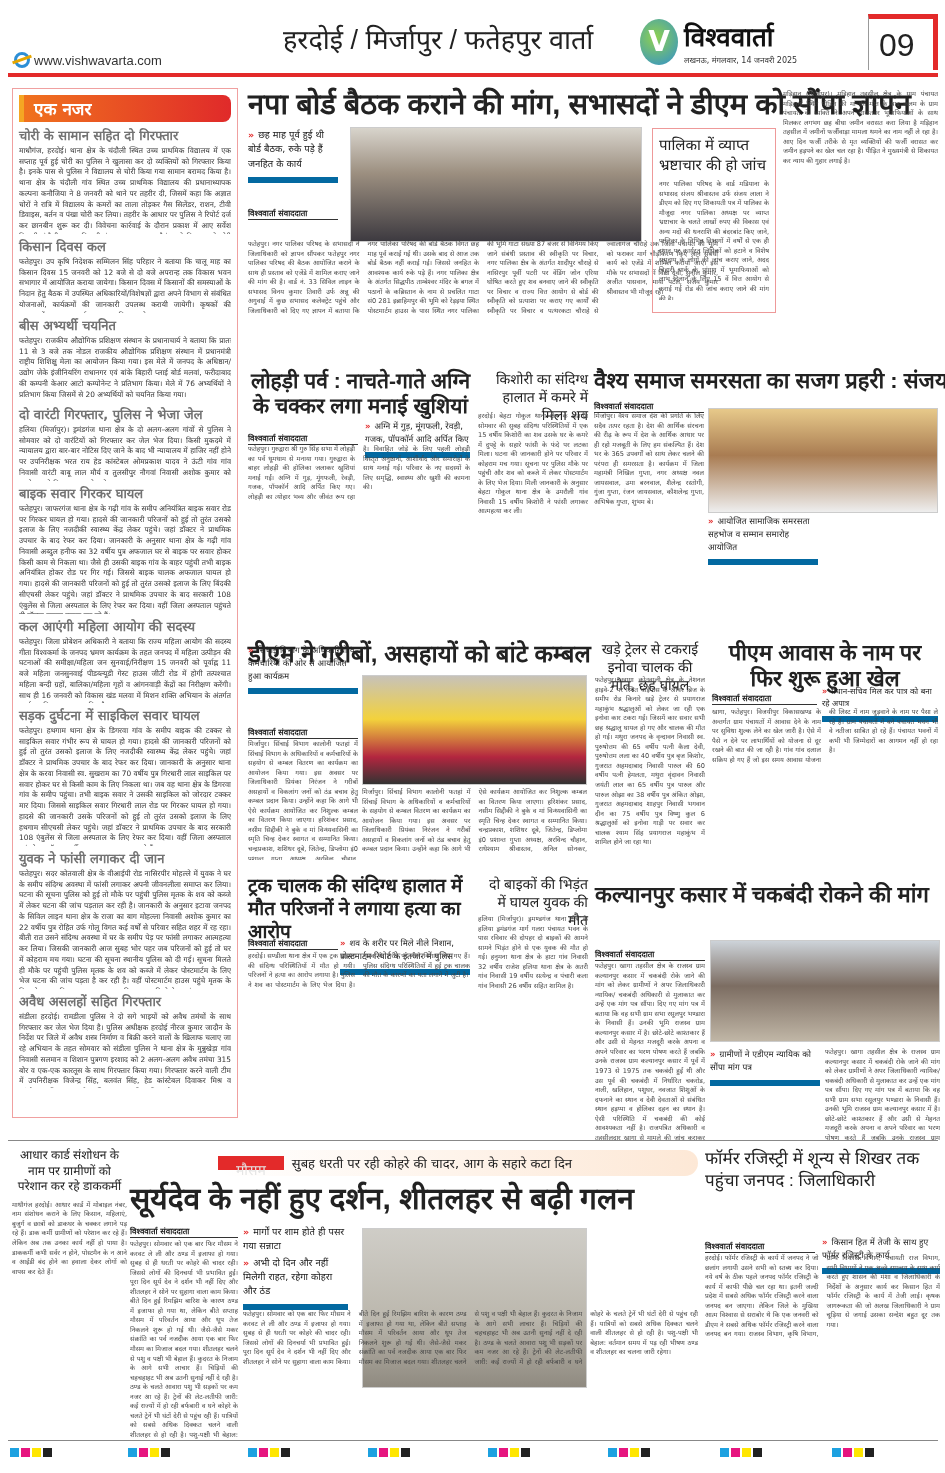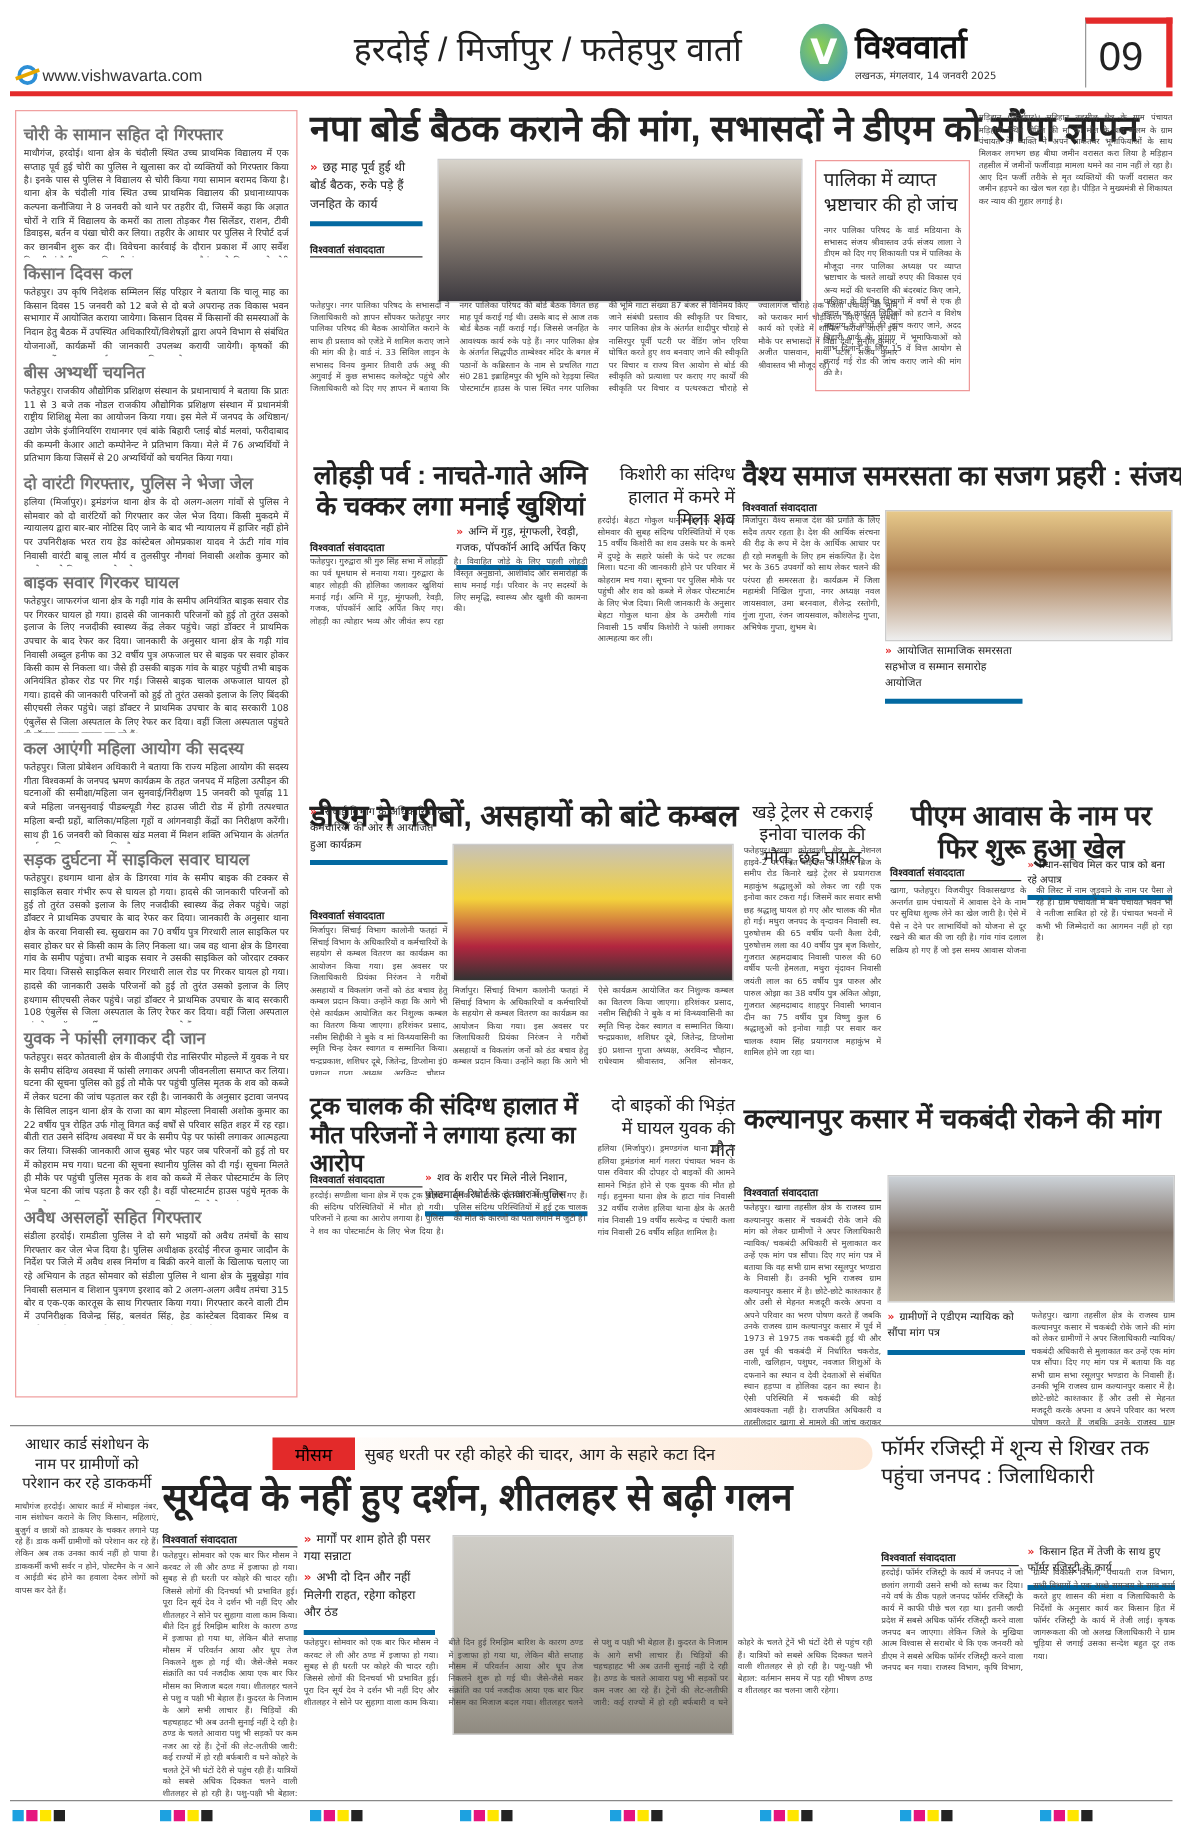--- a/index.html
+++ b/index.html
@@ -16,27 +16,27 @@
 .pgno{left:868px;top:14px;width:70px;height:56px;border-top:5px solid #e32a2a;border-right:5px solid #e32a2a;font-size:32px;font-family:"Liberation Sans",sans-serif;padding:8px 0 0 10px;border-left:1px solid #999}
 .redbar{left:8px;top:73px;width:930px;height:4px;background:#e32a2a}
 .col-left{left:12px;top:88px;width:226px;height:1030px;border:1px solid #f0a0a0;padding:6px}
 .ekn{background:linear-gradient(90deg,#f0721e,#e02a2a);color:#fff;font-size:17px;font-weight:bold;padding:2px 10px;border-radius:0 8px 8px 0;border-left:5px solid #f5a623;margin-bottom:4px}
 .bh{font-size:13px;font-weight:bold;color:#737373;margin:3px 0 2px}
 .bt{font-size:7.4px;line-height:1.45;color:#333;text-align:justify}
 .h1{font-size:25px;font-weight:bold;color:#222;line-height:1.15;font-family:"Liberation Sans",sans-serif}
 .h2{font-size:20px;font-weight:bold;color:#222;line-height:1.2;font-family:"Liberation Sans",sans-serif}
 .h3{font-size:14px;color:#222;line-height:1.3;font-family:"Liberation Sans",sans-serif}
 .byl{font-size:8px;font-weight:bold;border-bottom:1px solid #333;padding-bottom:1px;margin-bottom:3px}
-.hl{font-size:9.5px;line-height:1.5;padding-bottom:6px;border-bottom:4px solid #0369a1;margin-bottom:12px}
+.hl{font-size:9.5px;line-height:1.5;padding-bottom:6px;border-bottom:6px solid #0369a1;margin-bottom:24px}
 .hl .chev{color:#e32a2a;font-weight:bold;margin-right:4px}
 .txt{font-size:6.6px;line-height:1.45;color:#444;text-align:justify;column-gap:8px}
 .photo{background:linear-gradient(180deg,#b9b3a8,#6e6258);border:1px solid #ccc}
 .boxed{border:1px solid #e99;padding:6px}
 .weather{left:218px;top:1150px;width:480px;height:26px;border-radius:13px;background:linear-gradient(90deg,#fff 0%,#fde8d6 100%);display:flex;align-items:center}
-.weather .tag{background:#e32a2a;color:#000000;font-size:14px;padding:4px 18px;height:26px;border-radius:0}
+.weather .tag{background:#e32a2a;color:#e5e5e5;font-size:14px;padding:4px 18px;height:14px;border-radius:0}
 .weather .sub{font-size:13px;margin-left:8px}
 .cmyk{top:1448px;display:flex;gap:2px}
 .cmyk span{width:9px;height:9px;display:inline-block}
 hr.sep{border:none;border-top:1px solid #888}
 </style>
 </head>
 <body>
 
 <div class="abs hdr-url">
   <span class="ie"></span>
@@ -47,20 +47,21 @@
   <div class="logo-circ">V</div>
   <div>
     <div class="logo-name">विश्ववार्ता</div>
     <div class="logo-date">लखनऊ,  मंगलवार, 14 जनवरी 2025</div>
   </div>
 </div>
 <div class="abs pgno">09</div>
 <div class="abs redbar"></div>
 
 <div class="abs col-left">
+  <div class="ekn">एक नजर</div>
   <div>
       <div class="bh">चोरी के सामान सहित दो गिरफ्तार</div>
       <div class="bt" style="height:88px;overflow:hidden">माधौगंज, हरदोई। थाना क्षेत्र के चंदौली स्थित उच्च प्राथमिक विद्यालय में एक सप्ताह पूर्व हुई चोरी का पुलिस ने खुलासा कर दो व्यक्तियों को गिरफ्तार किया है। इनके पास से पुलिस ने विद्यालय से चोरी किया गया सामान बरामद किया है। थाना क्षेत्र के चंदौली गांव स्थित उच्च प्राथमिक विद्यालय की प्रधानाध्यापक कल्पना कनौजिया ने 8 जनवरी को थाने पर तहरीर दी, जिसमें कहा कि अज्ञात चोरों ने रात्रि में विद्यालय के कमरों का ताला तोड़कर गैस सिलेंडर, राशन, टीवी डिवाइस, बर्तन व पंखा चोरी कर लिया। तहरीर के आधार पर पुलिस ने रिपोर्ट दर्ज कर छानबीन शुरू कर दी। विवेचना कार्रवाई के दौरान प्रकाश में आए सर्वेश निवासी चंदौली व अन्नू निवासी कंजड़पुरवा थाना माधौगंज को विद्यालय से चोरी के सामान एक साइकिल, एक गैस सिलेंडर, बर्तन व यूपीएस के उपकरण सहित गिरफ्तार किया गया। मामले में अग्रिम वैधानिक कार्रवाई प्रचलित है।</div>
     </div>
   <div>
       <div class="bh">किसान दिवस कल</div>
       <div class="bt" style="height:56px;overflow:hidden">फतेहपुर। उप कृषि निदेशक सम्मिलन सिंह परिहार ने बताया कि चालू माह का किसान दिवस 15 जनवरी को 12 बजे से दो बजे अपरान्ह तक विकास भवन सभागार में आयोजित कराया जायेगा। किसान दिवस में किसानों की समस्याओं के निदान हेतु बैठक में उपस्थित अधिकारियों/विशेषज्ञों द्वारा अपने विभाग से संबंधित योजनाओं, कार्यक्रमों की जानकारी उपलब्ध करायी जायेगी। कृषकों की समस्याओं का गुणवत्तापूर्वक समाधान किया जायेगा।</div>
     </div>
   <div>
       <div class="bh">बीस अभ्यर्थी चयनित</div>

